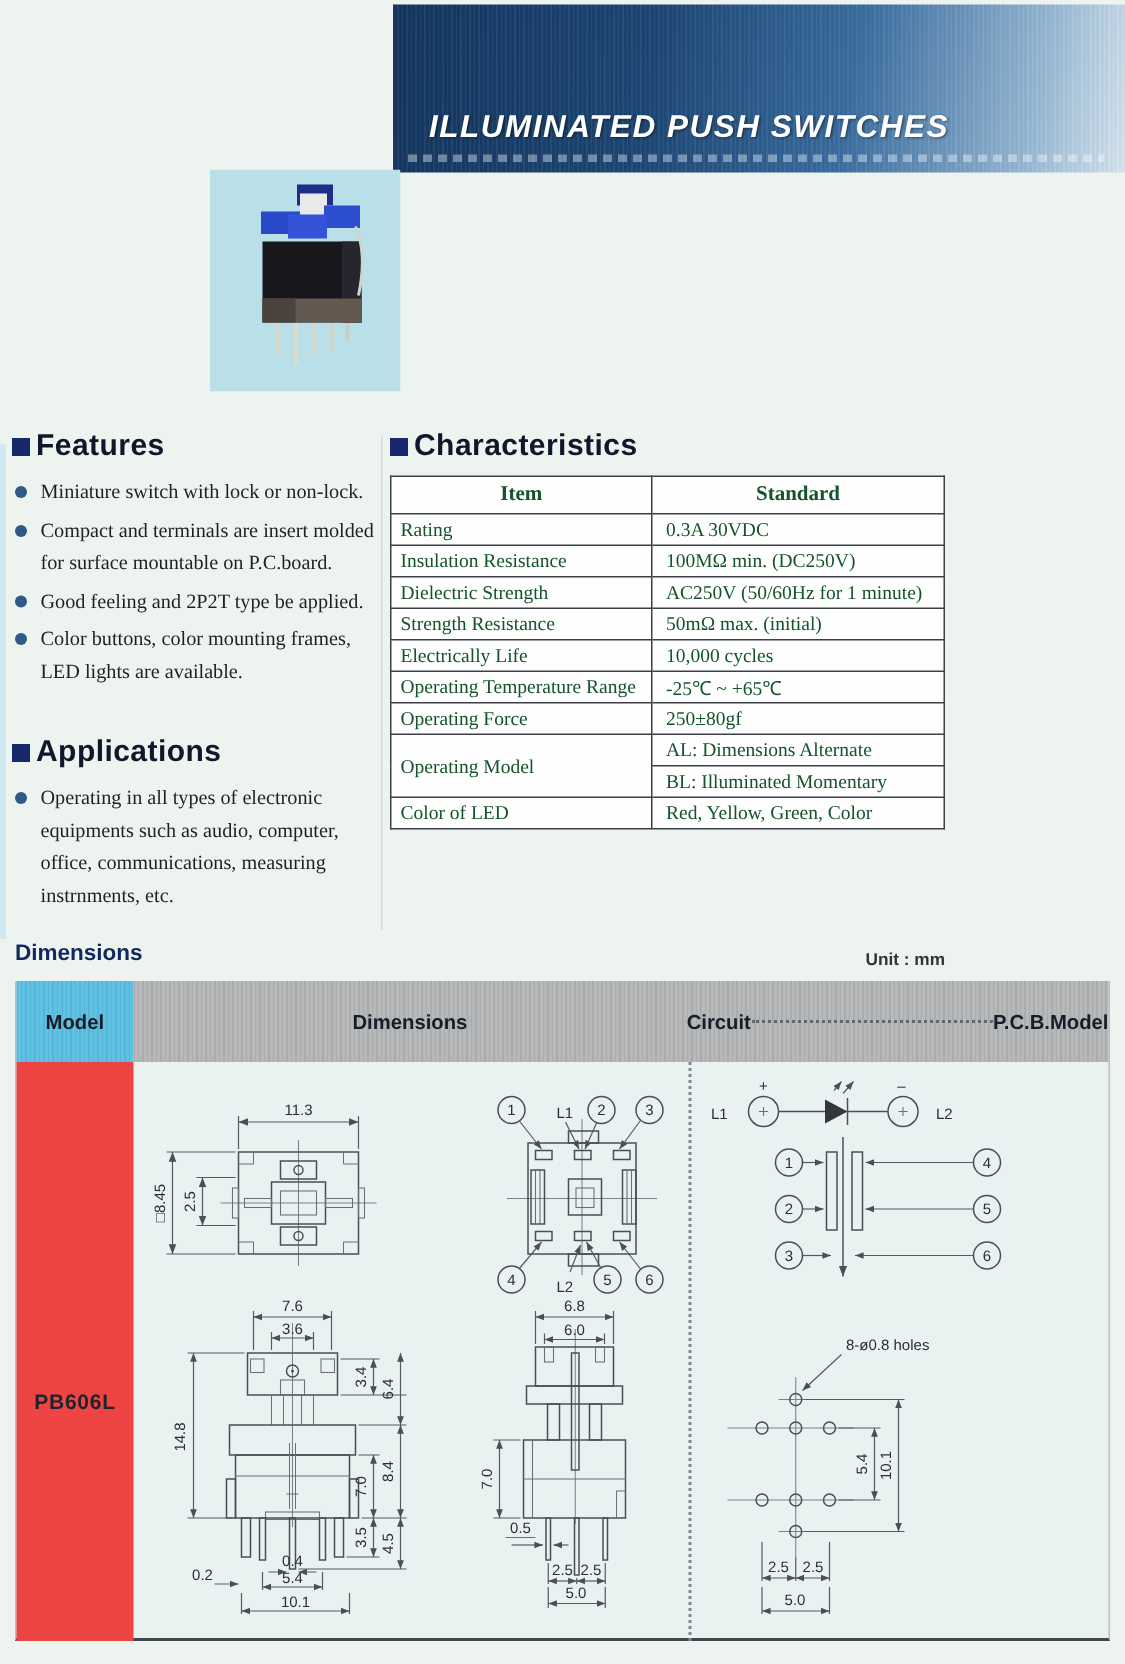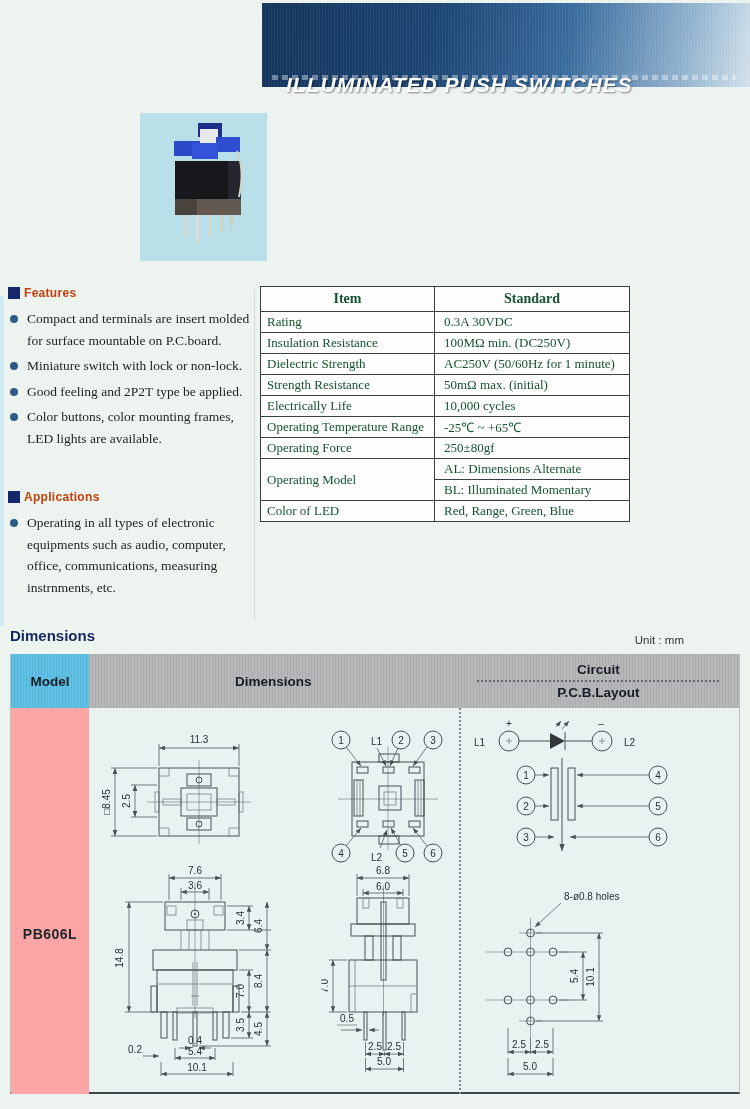--- a/index.html
+++ b/index.html
@@ -5,21 +5,21 @@
   * { margin:0; padding:0; box-sizing:border-box; }
   html,body { width:750px; }
   body {
     position:relative; width:750px; height:1109px;
     background:#edf3ef;
     font-family:"Liberation Sans", sans-serif;
     overflow:hidden;
   }
   
   .header-band {
-    position:absolute; left:262px; top:3px; width:488px; height:84px;
+    position:absolute; left:262px; top:3px; width:488px; height:112px;
     background:
       repeating-linear-gradient(90deg, rgba(255,255,255,0.05) 0 1px, rgba(0,0,0,0.03) 1px 3px),
       linear-gradient(100deg, #14365f 0%, #1d4674 35%, #3a6da0 62%, #9dbdd7 88%, #d8e6f0 100%);
     padding-left: 40px;
   }
   .header-title {
     position:absolute; left:24px; top:70px;
     font-style:italic; font-weight:bold; font-size:21px; letter-spacing:1px;
     color:#ffffff; text-shadow:1px 1px 2px rgba(0,0,0,0.45);
     white-space:nowrap;
@@ -30,44 +30,44 @@
   }
   
   .photo { position:absolute; left:140px; top:113px; width:127px; height:148px; }
   
   .edge-strip { position:absolute; left:0; top:296px; width:4px; height:330px; background:#cfe8f1; }
   .col-divider { position:absolute; left:254px; top:290px; height:330px; border-left:1px solid #d3ddd8; }
   
   .section { position:absolute; }
   .sec-head { display:flex; align-items:center; gap:4px; margin-bottom:8px; }
   .sq { width:12px; height:12px; background:#17276b; display:inline-block; }
-  .sec-title { font-weight:bold; font-size:12px; color:#c2410c; letter-spacing:0.3px; }
+  .sec-title { font-weight:bold; font-size:20px; color:#0f172a; letter-spacing:0.3px; }
   .bullets { width:248px; }
   .bullet-item { display:flex; margin-bottom:4px; }
   .dot { flex:0 0 8px; width:8px; height:8px; border-radius:50%; background:#2f5a86; margin:7px 9px 0 2px; }
   .bullet-text { font-family:"Liberation Serif", serif; font-size:13.5px; line-height:1.6; color:#1c2126; }
   
   .char-table { border-collapse:collapse; width:370px; font-family:"Liberation Serif", serif; font-size:13px; color:#14532d; background:#fdfefd; }
   .char-table th, .char-table td { border:1px solid #3c4046; }
   .char-table th { font-size:14px; font-weight:bold; text-align:center; height:25px; }
   .char-table td { height:21px; padding:1px 4px 1px 6px; }
   .char-table td.std { padding-left:9px; }
   .char-table col.c1 { width:174px; }
   
   .dim-heading { position:absolute; left:10px; top:627px; font-weight:bold; font-size:15px; color:#12285c; }
-  .unit-label { position:absolute; left:614px; top:634px; width:70px; text-align:right; font-size:11.5px; color:#30353a; }
+  .unit-label { position:absolute; left:577px; top:634px; width:70px; text-align:left; font-size:11.5px; color:#30353a;font-weight:bold; }
   .dim-table { position:absolute; left:10px; top:654px; width:730px; height:440px; background:#e9f1f1; border-bottom:2px solid #41464c; border-left:1px solid #b9c2c2; border-right:1px solid #b9c2c2; }
   .dim-header-row { position:absolute; left:0; top:0; width:100%; height:54px; display:flex; }
   .hdr-stripes { background-image:repeating-linear-gradient(90deg, rgba(0,0,0,0.07) 0 1px, transparent 1px 3px); }
   .hdr-cell { display:flex; align-items:center; justify-content:center; font-weight:bold; font-size:13.5px; color:#161d26; }
   .hdr-model { width:78px; background-color:#5fc2e5; }
   .hdr-dims { width:370px; background-color:#b7b8ba; }
-  .hdr-circuit { width:282px; background-color:#b7b8ba; flex-direction:column; justify-content:center; }
+  .hdr-circuit { width:282px; background-color:#b7b8ba; flex-direction:row; justify-content:center; }
   .hdr-circuit .dotline { width:86%; border-top:2px dotted #63686e; margin:3px 0; }
-  .model-col { position:absolute; left:0; top:54px; width:78px; height:386px; background:#fca5a5; }
+  .model-col { position:absolute; left:0; top:54px; width:78px; height:386px; background:#ef4444; }
   .model-label { position:absolute; left:0; top:218px; width:78px; text-align:center; font-weight:bold; font-size:14px; letter-spacing:0.5px; color:#1e242b; }
   .v-dotted { position:absolute; left:448px; top:54px; height:386px; border-left:2px dotted #84898f; }
   .drawing { position:absolute; }
   
   svg text { font-family:"Liberation Sans", sans-serif; font-size:10px; fill:#2b2f33; }
   .oln { stroke:#4a4f55; stroke-width:1; fill:none; }
   .thin { stroke:#6a6f75; stroke-width:0.7; fill:none; }
   .dim { stroke:#555a60; stroke-width:0.8; fill:none; }
   .cl { stroke:#7c8187; stroke-width:0.7; fill:none; }
 </style>
@@ -104,25 +104,25 @@
 <div class="col-divider"></div>
 
 <div class="section" style="left:8px; top:286px;">
   <div class="sec-head">
     <span class="sq"></span>
     <span class="sec-title">Features</span>
   </div>
   <div class="bullets">
     <div class="bullet-item">
       <span class="dot"></span>
-      <span class="bullet-text">Compact and terminals are insert molded for surface mountable on P.C.board.</span>
+      <span class="bullet-text">Miniature switch with lock or non-lock.</span>
     </div>
     <div class="bullet-item">
       <span class="dot"></span>
-      <span class="bullet-text">Miniature switch with lock or non-lock.</span>
+      <span class="bullet-text">Compact and terminals are insert molded for surface mountable on P.C.board.</span>
     </div>
     <div class="bullet-item">
       <span class="dot"></span>
       <span class="bullet-text">Good feeling and 2P2T type be applied.</span>
     </div>
     <div class="bullet-item">
       <span class="dot"></span>
       <span class="bullet-text">Color buttons, color mounting frames, LED lights are available.</span>
     </div>
   </div>
@@ -135,20 +135,24 @@
   </div>
   <div class="bullets">
     <div class="bullet-item">
       <span class="dot"></span>
       <span class="bullet-text">Operating in all types of electronic equipments such as audio, computer, office, communications, measuring instrnments, etc.</span>
     </div>
   </div>
 </div>
 
 <div class="section" style="left:260px; top:286px;">
+  <div class="sec-head">
+    <span class="sq"></span>
+    <span class="sec-title">Characteristics</span>
+  </div>
   <table class="char-table">
     <colgroup>
         <col class="c1">
         <col>
       </colgroup>
     <tbody>
         <tr>
       <th>Item</th>
       <th>Standard</th>
     </tr>
@@ -182,37 +186,37 @@
         </tr>
     <tr>
       <td rowspan="2">Operating Model</td>
       <td class="std">AL: Dimensions  Alternate</td>
     </tr>
     <tr>
           <td class="std">BL: Illuminated  Momentary</td>
         </tr>
     <tr>
           <td>Color of  LED</td>
-          <td class="std">Red,  Range,  Green,  Blue</td>
+          <td class="std">Red,  Yellow,  Green,  Color</td>
         </tr>
   </tbody>
     </table>
 </div>
 
 <div class="dim-heading">Dimensions</div>
 <div class="unit-label">Unit : mm</div>
 
 <div class="dim-table">
   <div class="dim-header-row">
     <div class="hdr-cell hdr-model hdr-stripes">Model</div>
     <div class="hdr-cell hdr-dims hdr-stripes">Dimensions</div>
     <div class="hdr-cell hdr-circuit hdr-stripes">
       <span>Circuit</span>
       <span class="dotline"></span>
-      <span>P.C.B.Layout</span>
+      <span>P.C.B.Model</span>
     </div>
   </div>
   <div class="model-col">
     <div class="model-label">PB606L</div>
   </div>
   <div class="v-dotted"></div>
 
   <svg class="drawing" style="left:88px; top:68px;" width="205" height="140" viewBox="0 0 205 140">
     <defs>
         <marker id="tv-a" viewBox="0 0 10 10" refX="9" refY="5" markerWidth="9" markerHeight="9" orient="auto-start-reverse">

